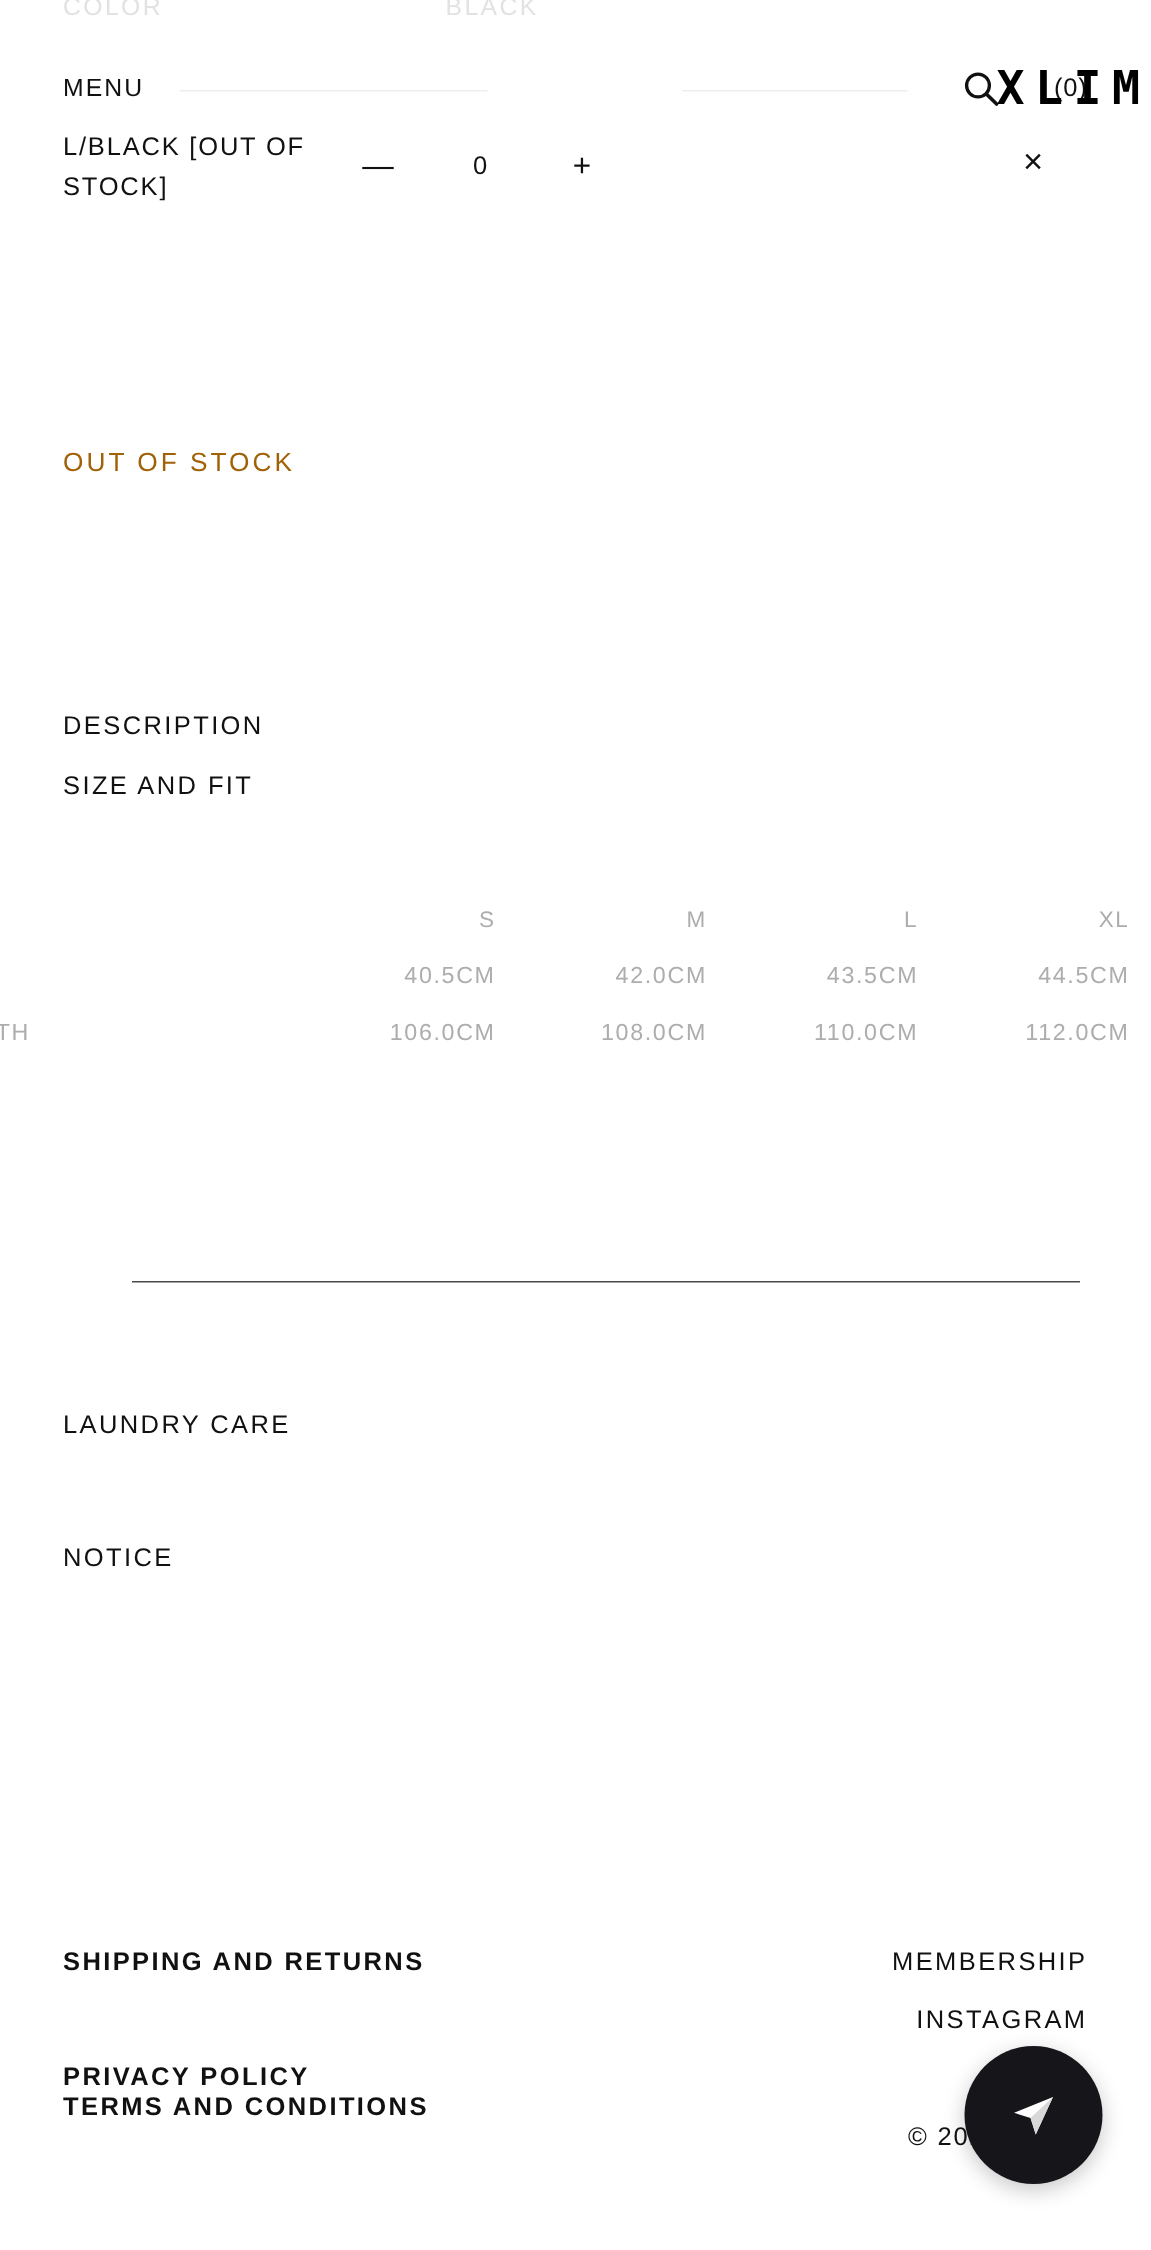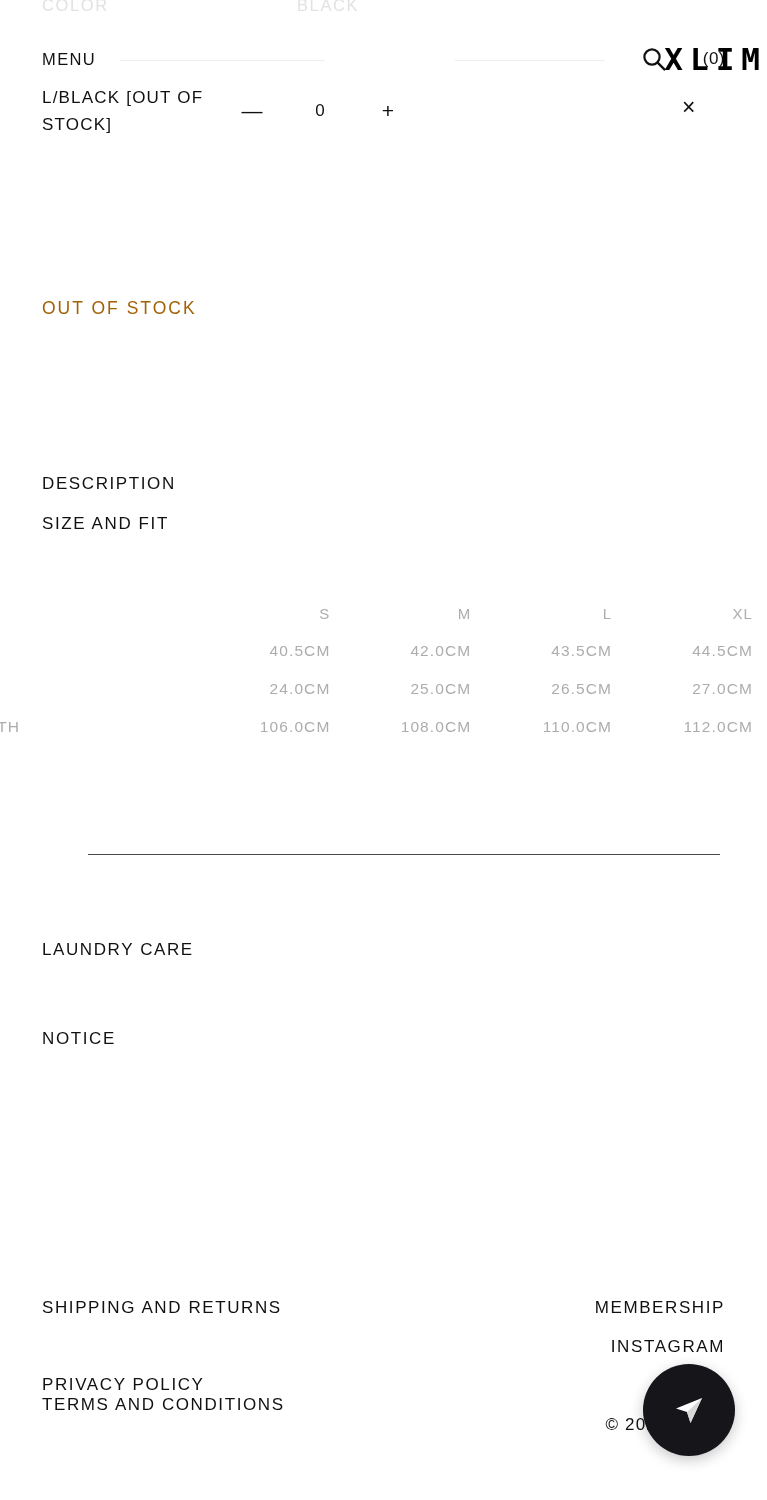--- a/index.html
+++ b/index.html
@@ -183,20 +183,21 @@
     background: #4a4a4a;
   }
 
   
   .footer-left {
     position: absolute;
     left: 42px;
     font-size: 17px;
     letter-spacing: 1.6px;
     color: #111;
+    font-weight: bold;
   }
   .fl-1 { top: 1298px; }
   .fl-2 { top: 1395px; }
   .fl-3 { top: 1375px; }
 
   .footer-right {
     position: absolute;
     right: 42px;
     text-align: left;
     font-size: 17px;
@@ -282,27 +283,20 @@
   </thead>
   <tbody>
     <tr>
       <td class="rowhead">T</td>
       <td class="col">40.5CM</td>
       <td class="col">42.0CM</td>
       <td class="col">43.5CM</td>
       <td class="col">44.5CM</td>
     </tr>
     <tr>
-      <td class="rowhead"></td>
-      <td class="col">24.0CM</td>
-      <td class="col">25.0CM</td>
-      <td class="col">26.5CM</td>
-      <td class="col">27.0CM</td>
-    </tr>
-    <tr>
       <td class="rowhead">GTH</td>
       <td class="col">106.0CM</td>
       <td class="col">108.0CM</td>
       <td class="col">110.0CM</td>
       <td class="col">112.0CM</td>
     </tr>
   </tbody>
 </table>
 <div class="table-rule"></div>
 

